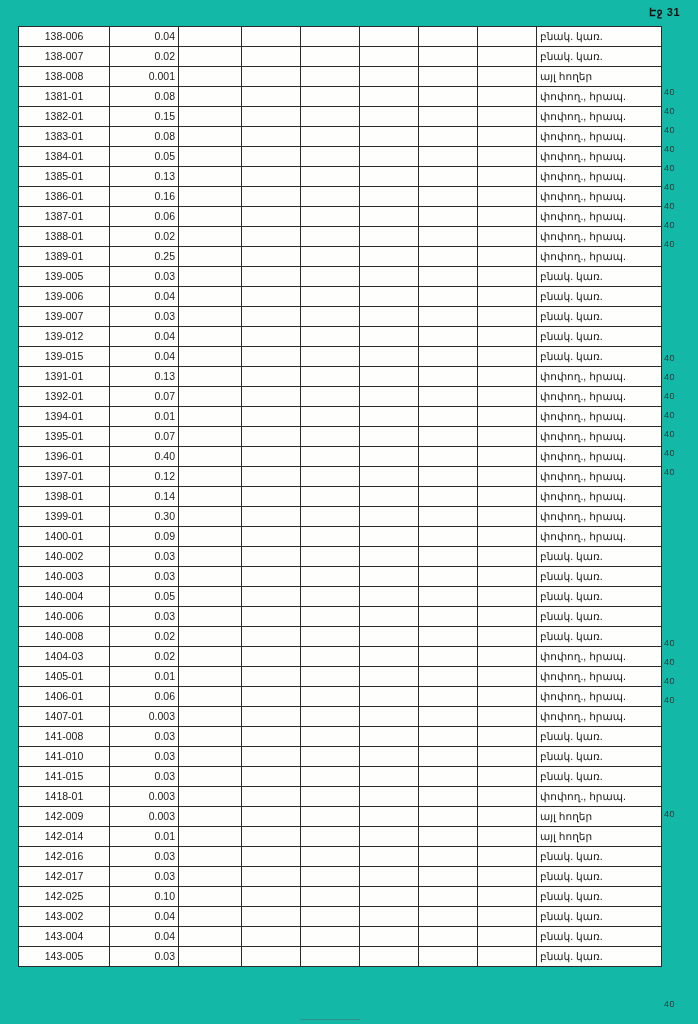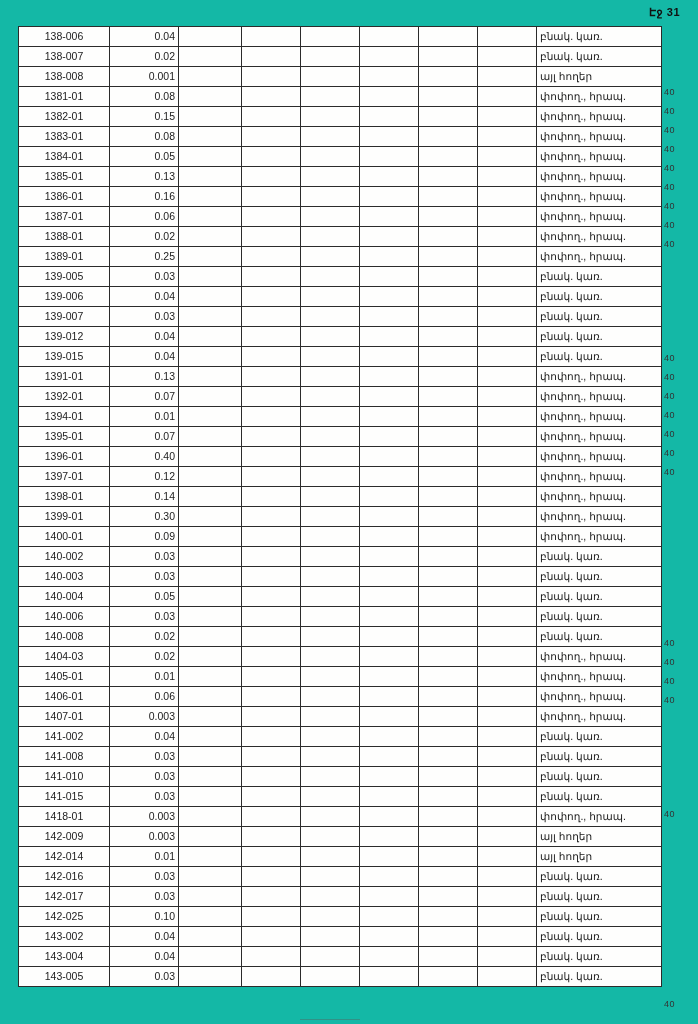--- a/index.html
+++ b/index.html
@@ -501,31 +501,20 @@
           <tr>
             <td class="c-code">1407-01</td>
             <td class="c-val">0.003</td>
             <td class="c-blank"></td>
             <td class="c-blank2"></td>
             <td class="c-blank3"></td>
             <td class="c-blank4"></td>
             <td class="c-blank5"></td>
             <td class="c-blank6"></td>
             <td class="c-type">փոփող., հրապ.</td>
-          </tr>
-          <tr>
-            <td class="c-code">141-002</td>
-            <td class="c-val">0.04</td>
-            <td class="c-blank"></td>
-            <td class="c-blank2"></td>
-            <td class="c-blank3"></td>
-            <td class="c-blank4"></td>
-            <td class="c-blank5"></td>
-            <td class="c-blank6"></td>
-            <td class="c-type">բնակ. կառ.</td>
           </tr>
           <tr>
             <td class="c-code">141-008</td>
             <td class="c-val">0.03</td>
             <td class="c-blank"></td>
             <td class="c-blank2"></td>
             <td class="c-blank3"></td>
             <td class="c-blank4"></td>
             <td class="c-blank5"></td>
             <td class="c-blank6"></td>

